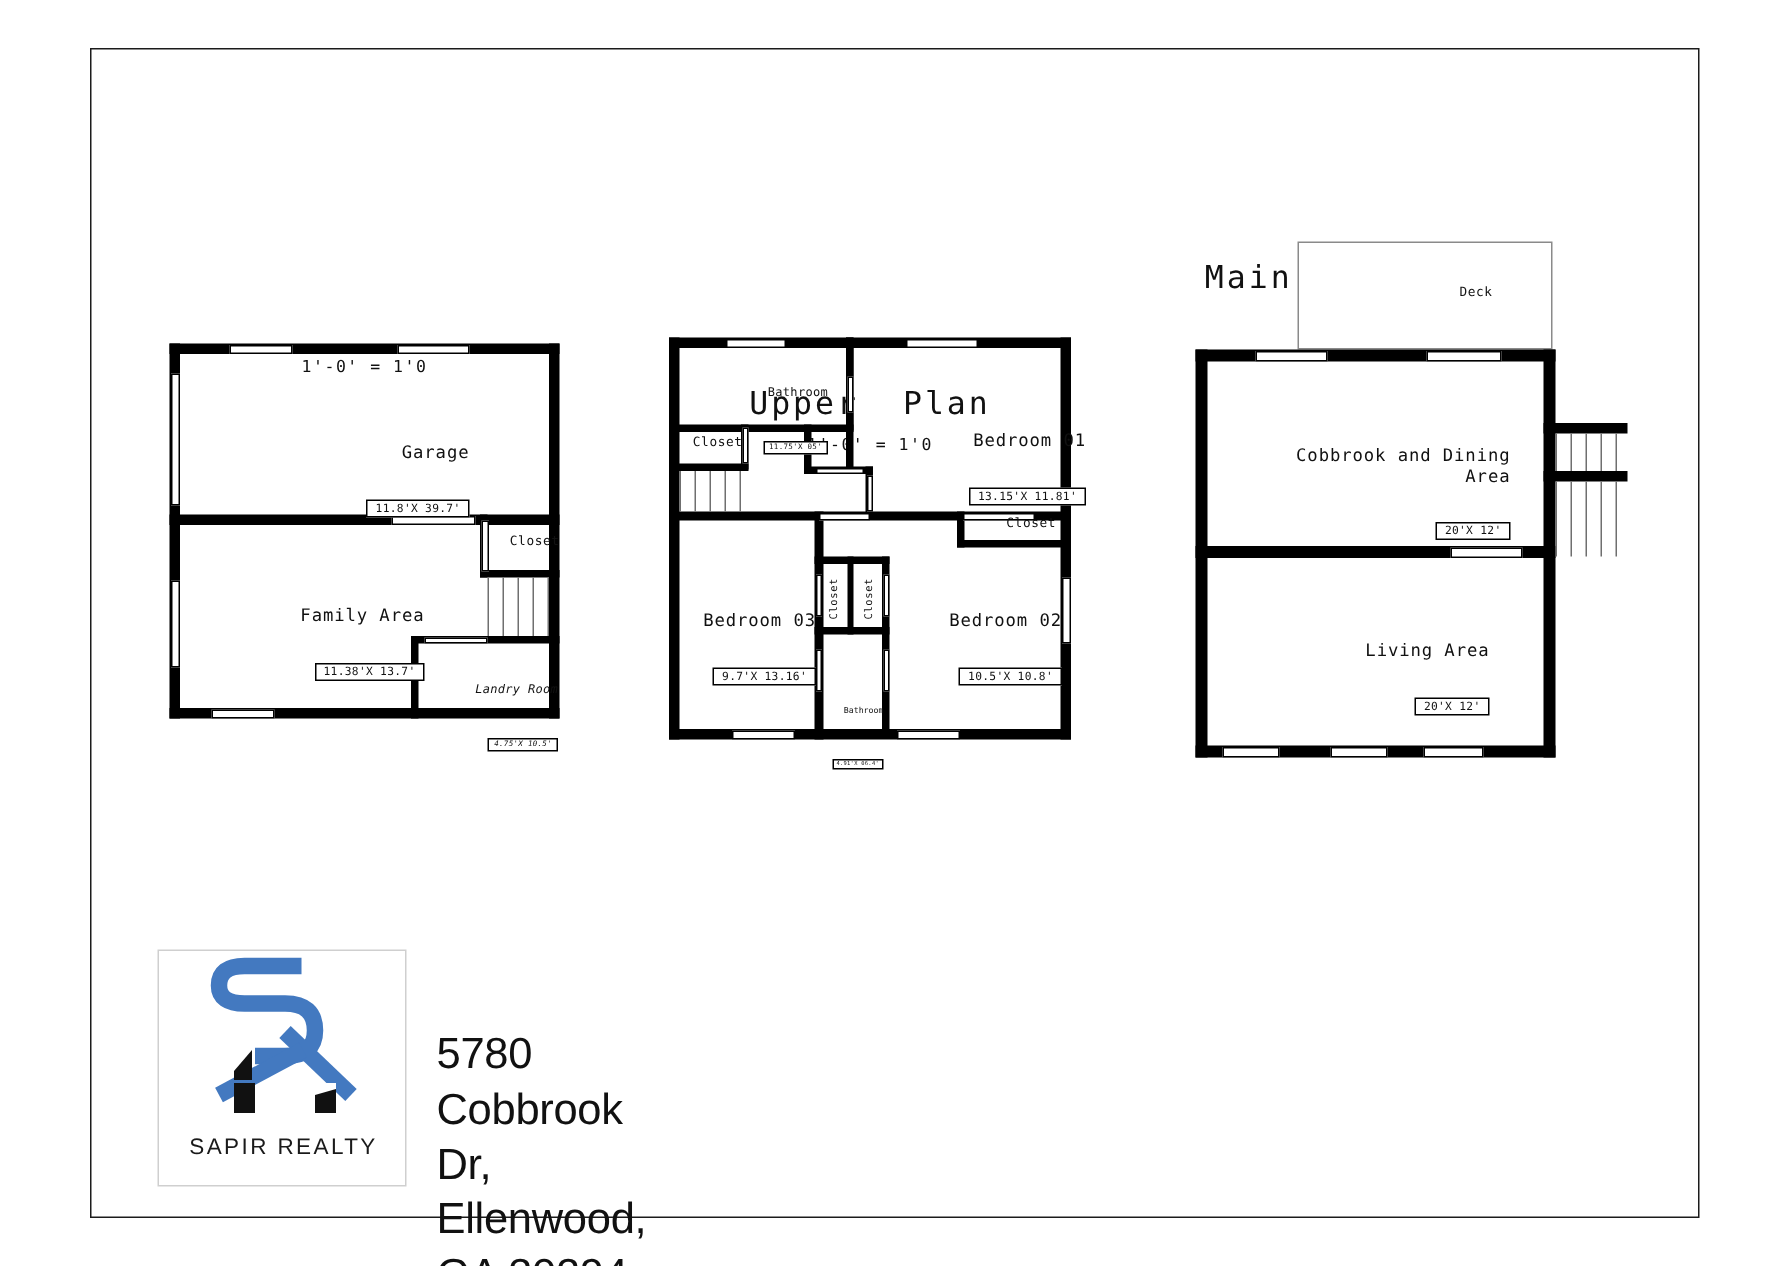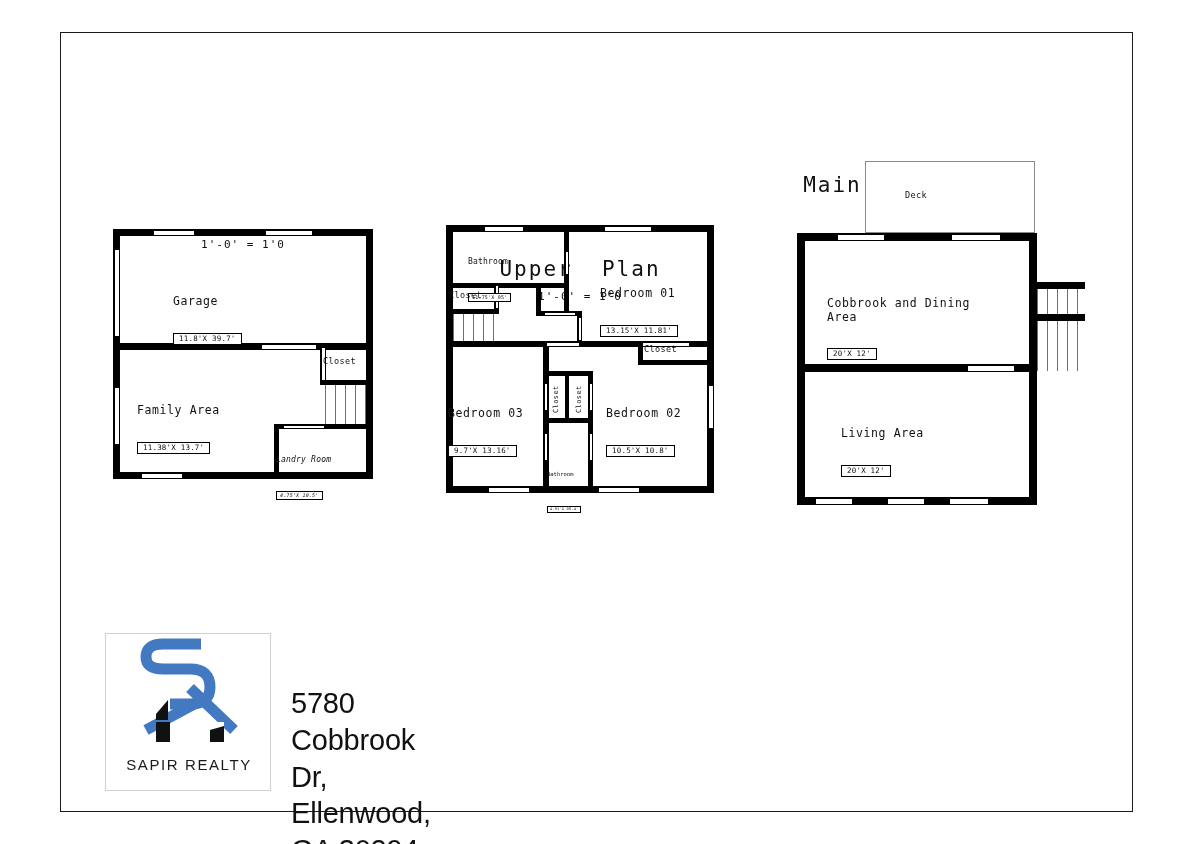--- a/index.html
+++ b/index.html
@@ -54,21 +54,21 @@
   }
   
   .opening {
     position: absolute;
     background: #ffffff;
     border: 1px solid #000;
     box-sizing: border-box;
   }
   .roomlabel {
     position: absolute;
-    text-align: left;
+    text-align: right;
     font-family: "DejaVu Sans Mono", "Liberation Mono", monospace;
     color: #111;
     line-height: 1.15;
     white-space: pre-line;
   }
   .roomlabel .nm {
     display: block;
     font-size: 11.5px;
     letter-spacing: 0.6px;
   }
@@ -265,21 +265,21 @@
       <div class="opening" style="left:97.5px; top:158px; width:4px; height:28px;"></div>
       <div class="opening" style="left:142.5px; top:158px; width:4px; height:28px;"></div>
       <div class="opening" style="left:97.5px; top:208px; width:4px; height:28px;"></div>
       <div class="opening" style="left:142.5px; top:208px; width:4px; height:28px;"></div>
 
       <div class="roomlabel small" style="left:22px; top:14px; width:84px;">
         <span class="nm">Bathroom</span>
         <span class="dim">11.75'X 05'</span>
       </div>
 
-      <div class="roomlabel" style="left:154px; top:44px; width:110px;">
+      <div class="roomlabel" style="left:168px; top:44px; width:110px;">
         <span class="nm">Bedroom 01</span>
         <span class="dim">13.15'X 11.81'</span>
       </div>
 
       <div class="roomlabel" style="left:160px; top:164px; width:102px;">
         <span class="nm">Bedroom 02</span>
         <span class="dim">10.5'X 10.8'</span>
       </div>
 
       <div class="roomlabel" style="left:2px; top:164px; width:96px;">

